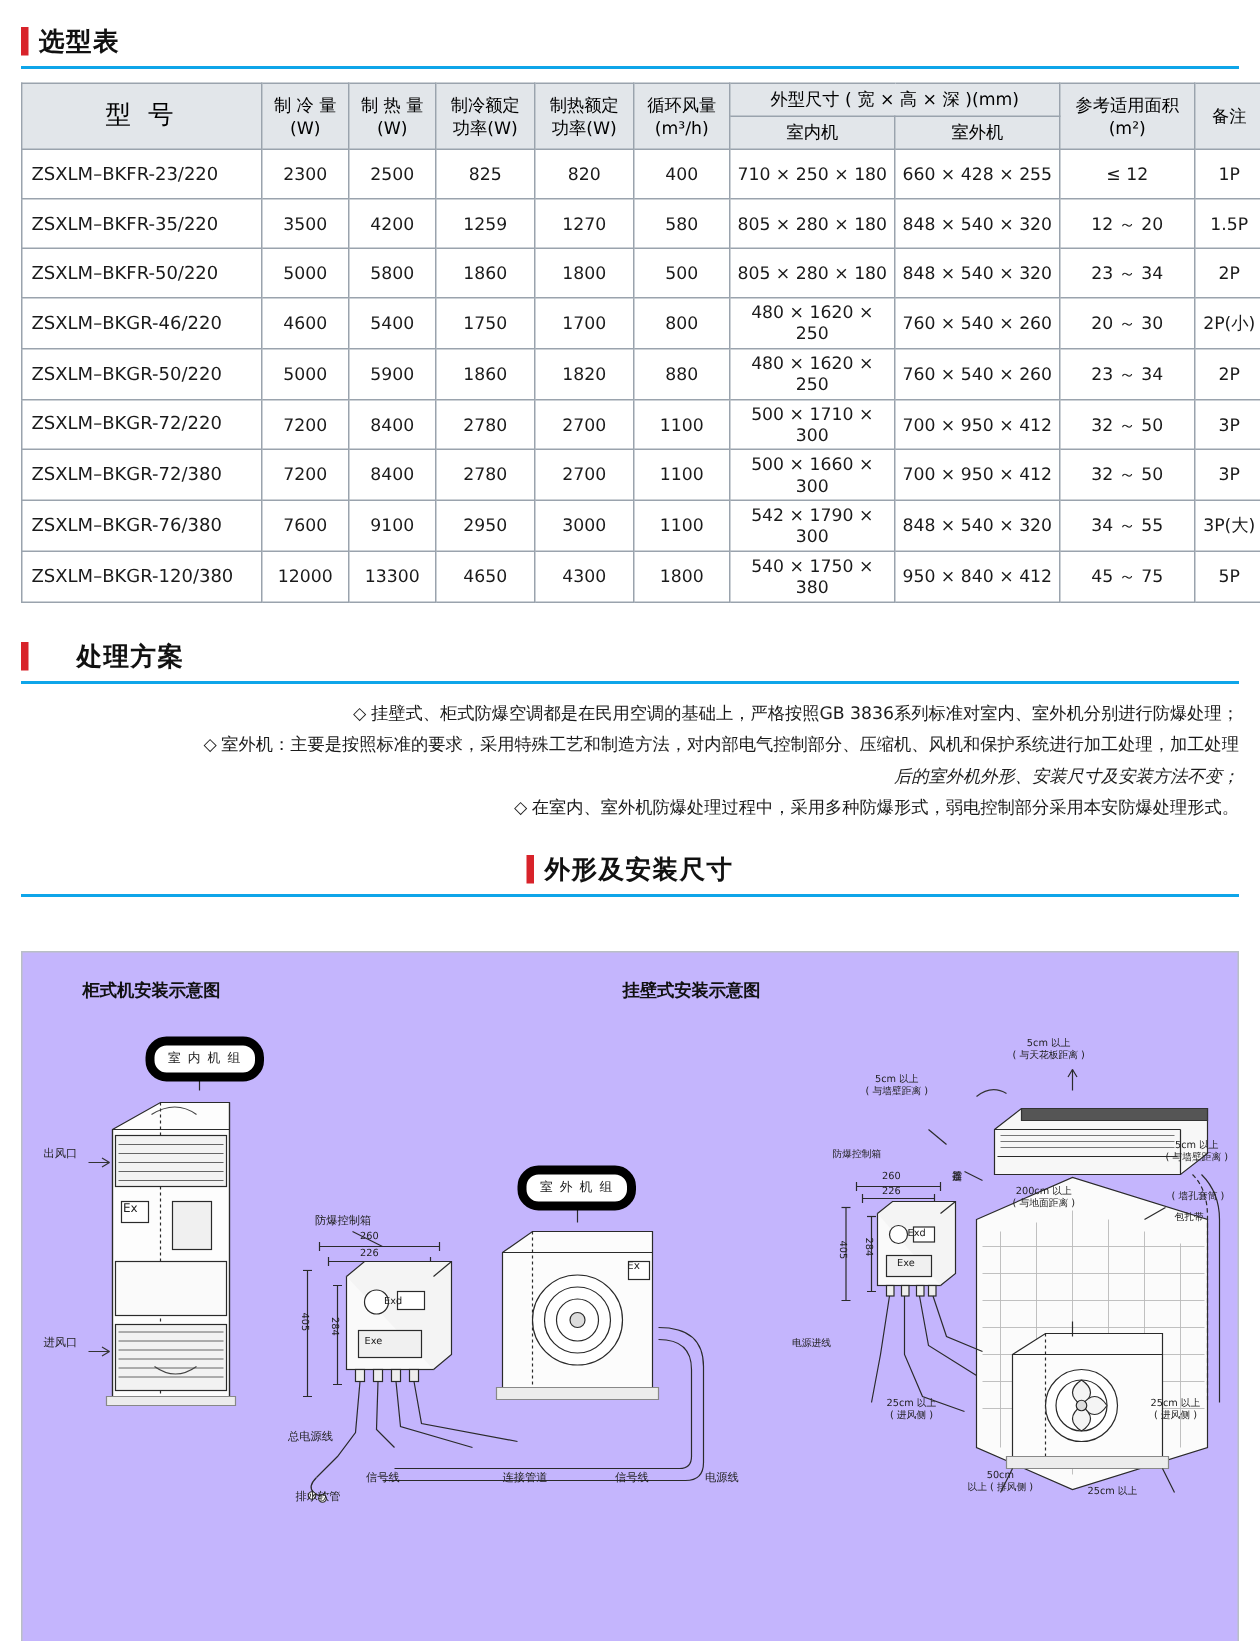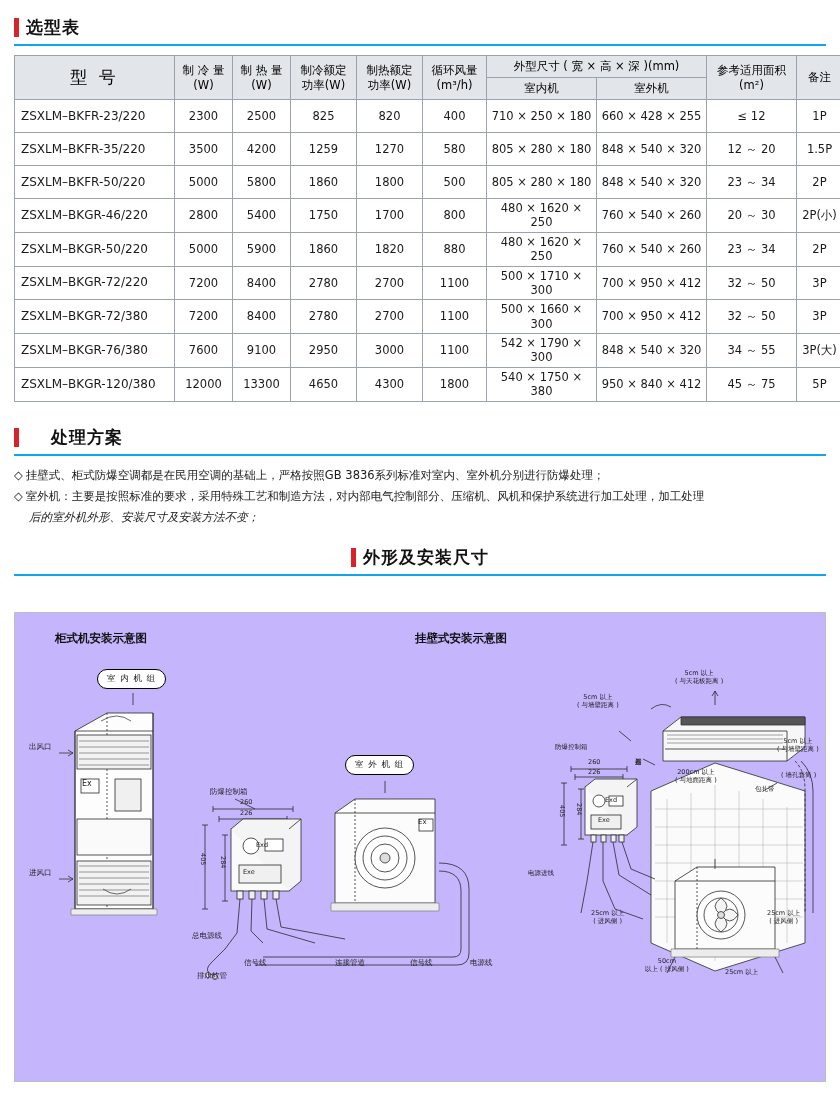--- a/index.html
+++ b/index.html
@@ -69,20 +69,21 @@
     font-size: 12px;
     letter-spacing: 0px;
   }
 
   
   .solution {
     font-size: 11.5px;
     line-height: 1.85;
     color: #1b1b1b;
     margin-bottom: 8px;
+    text-align: right;
   }
   .solution p {
     margin: 0 0 0 0;
     padding-left: 15px;
     text-indent: -15px;
   }
   .solution p .dia { margin-right: 3px; }
   .solution p.cont { text-indent: 0; padding-left: 15px; font-style: italic; }
 
   
@@ -103,21 +104,21 @@
     position: absolute;
     font-size: 7.5px;
     color: #222;
     line-height: 1.25;
     text-align: center;
     white-space: nowrap;
   }
   .cap.small { font-size: 6.5px; }
   .oval {
     position: absolute;
-    border: 1px solid #000000;
+    border: 6px solid #000000;
     border-radius: 14px;
     font-size: 8.5px;
     padding: 3px 9px;
     text-align: center;
     background: #fff;
     white-space: nowrap;
     letter-spacing: 1px;
   }
   .vtext {
     writing-mode: vertical-rl;
@@ -216,21 +217,21 @@
         <td>1860</td>
         <td>1800</td>
         <td>500</td>
         <td>805 × 280 × 180</td>
         <td>848 × 540 × 320</td>
         <td>23 ～ 34</td>
         <td>2P</td>
       </tr>
       <tr>
         <td class="model">ZSXLM–BKGR-46/220</td>
-        <td>2800</td>
+        <td>4600</td>
         <td>5400</td>
         <td>1750</td>
         <td>1700</td>
         <td>800</td>
         <td>480 × 1620 × 250</td>
         <td>760 × 540 × 260</td>
         <td>20 ～ 30</td>
         <td>2P(小)</td>
       </tr>
       <tr>
@@ -298,20 +299,21 @@
 
   <div class="section-head" style="margin-top:24px;gap:32px;">
     <span class="bar"></span>
     <span class="title">处理方案</span>
   </div>
 
   <div class="solution">
     <p><span class="dia">◇</span><span>挂壁式、柜式防爆空调都是在民用空调的基础上，严格按照GB 3836系列标准对室内、室外机分别进行防爆处理；</span></p>
     <p><span class="dia">◇</span><span>室外机：主要是按照标准的要求，采用特殊工艺和制造方法，对内部电气控制部分、压缩机、风机和保护系统进行加工处理，加工处理</span></p>
     <p class="cont">后的室外机外形、安装尺寸及安装方法不变；</p>
+    <p><span class="dia">◇</span><span>在室内、室外机防爆处理过程中，采用多种防爆形式，弱电控制部分采用本安防爆处理形式。</span></p>
   </div>
 
   <div class="section-head" style="margin-top:18px;justify-content:center;">
     <span class="bar"></span>
     <span class="title">外形及安装尺寸</span>
   </div>
 
   <div class="drawbox">
 
     <div class="draw-title" style="left:40px; top:18px;">柜式机安装示意图</div>
@@ -536,21 +538,21 @@
     <div class="cap small" style="left:573px; top:145px;">260</div>
     <div class="cap small" style="left:573px; top:155px;">226</div>
     <div class="cap small vtext" style="left:543px; top:192px;">405</div>
     <div class="cap small vtext" style="left:560px; top:190px;">284</div>
     <div class="cap small" style="left:590px; top:183px;">Exd</div>
     <div class="cap small" style="left:583px; top:203px;">Exe</div>
     <div class="cap small vtext" style="left:619px; top:140px;">遥控器</div>
 
     <div class="cap small" style="left:762px; top:124px;">5cm 以上<br>( 与墙壁距离 )</div>
     <div class="cap small" style="left:766px; top:158px;">( 墙孔套筒 )</div>
-    <div class="cap small" style="left:740px; top:172px;">包扎带</div>
+    <div class="cap small" style="left:768px; top:172px;">包扎带</div>
     <div class="cap small" style="left:660px; top:155px;">200cm 以上<br>( 与地面距离 )</div>
 
     <div class="cap small" style="left:513px; top:256px;">电源进线</div>
     <div class="cap small" style="left:576px; top:296px;">25cm 以上<br>( 进风侧 )</div>
     <div class="cap small" style="left:752px; top:296px;">25cm 以上<br>( 进风侧 )</div>
     <div class="cap small" style="left:630px; top:344px;">50cm<br>以上 ( 排风侧 )</div>
     <div class="cap small" style="left:710px; top:355px;">25cm 以上</div>
   </div>
 
 </div>

